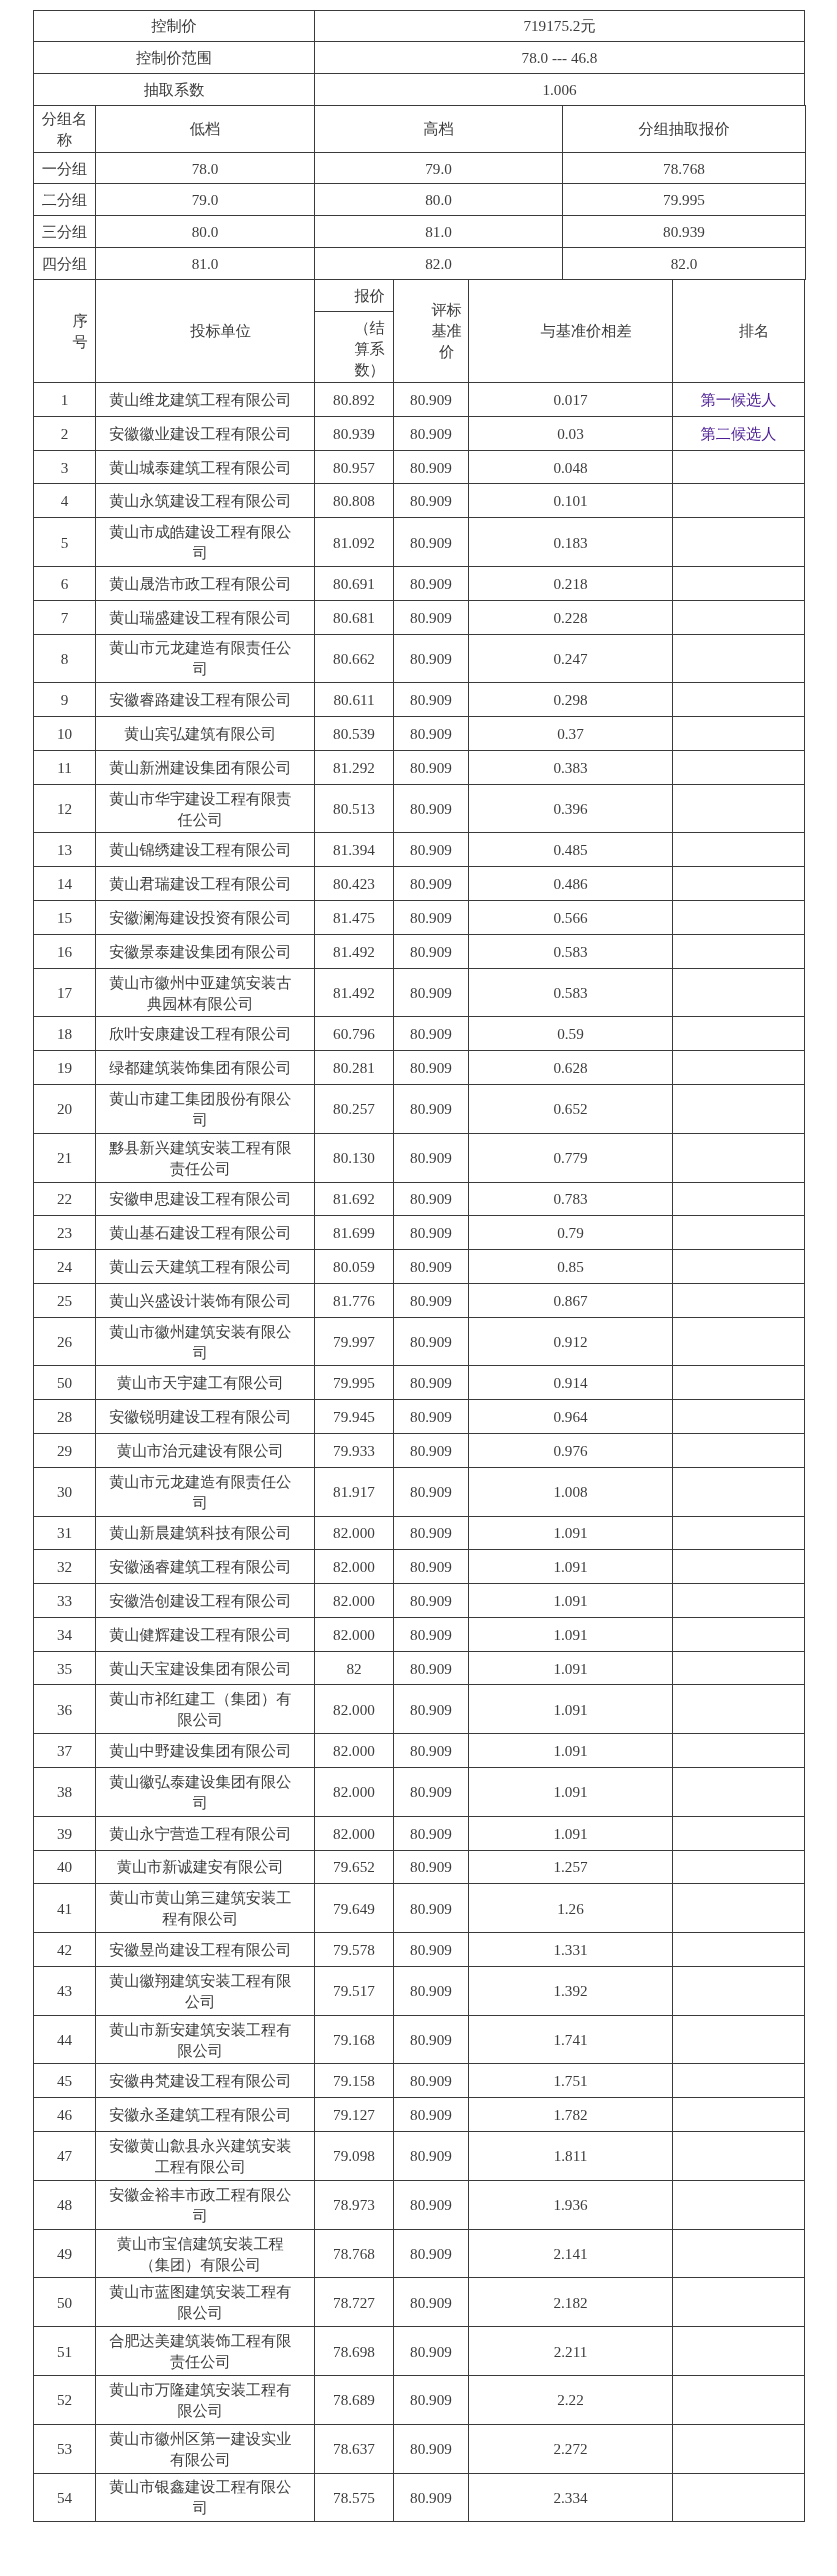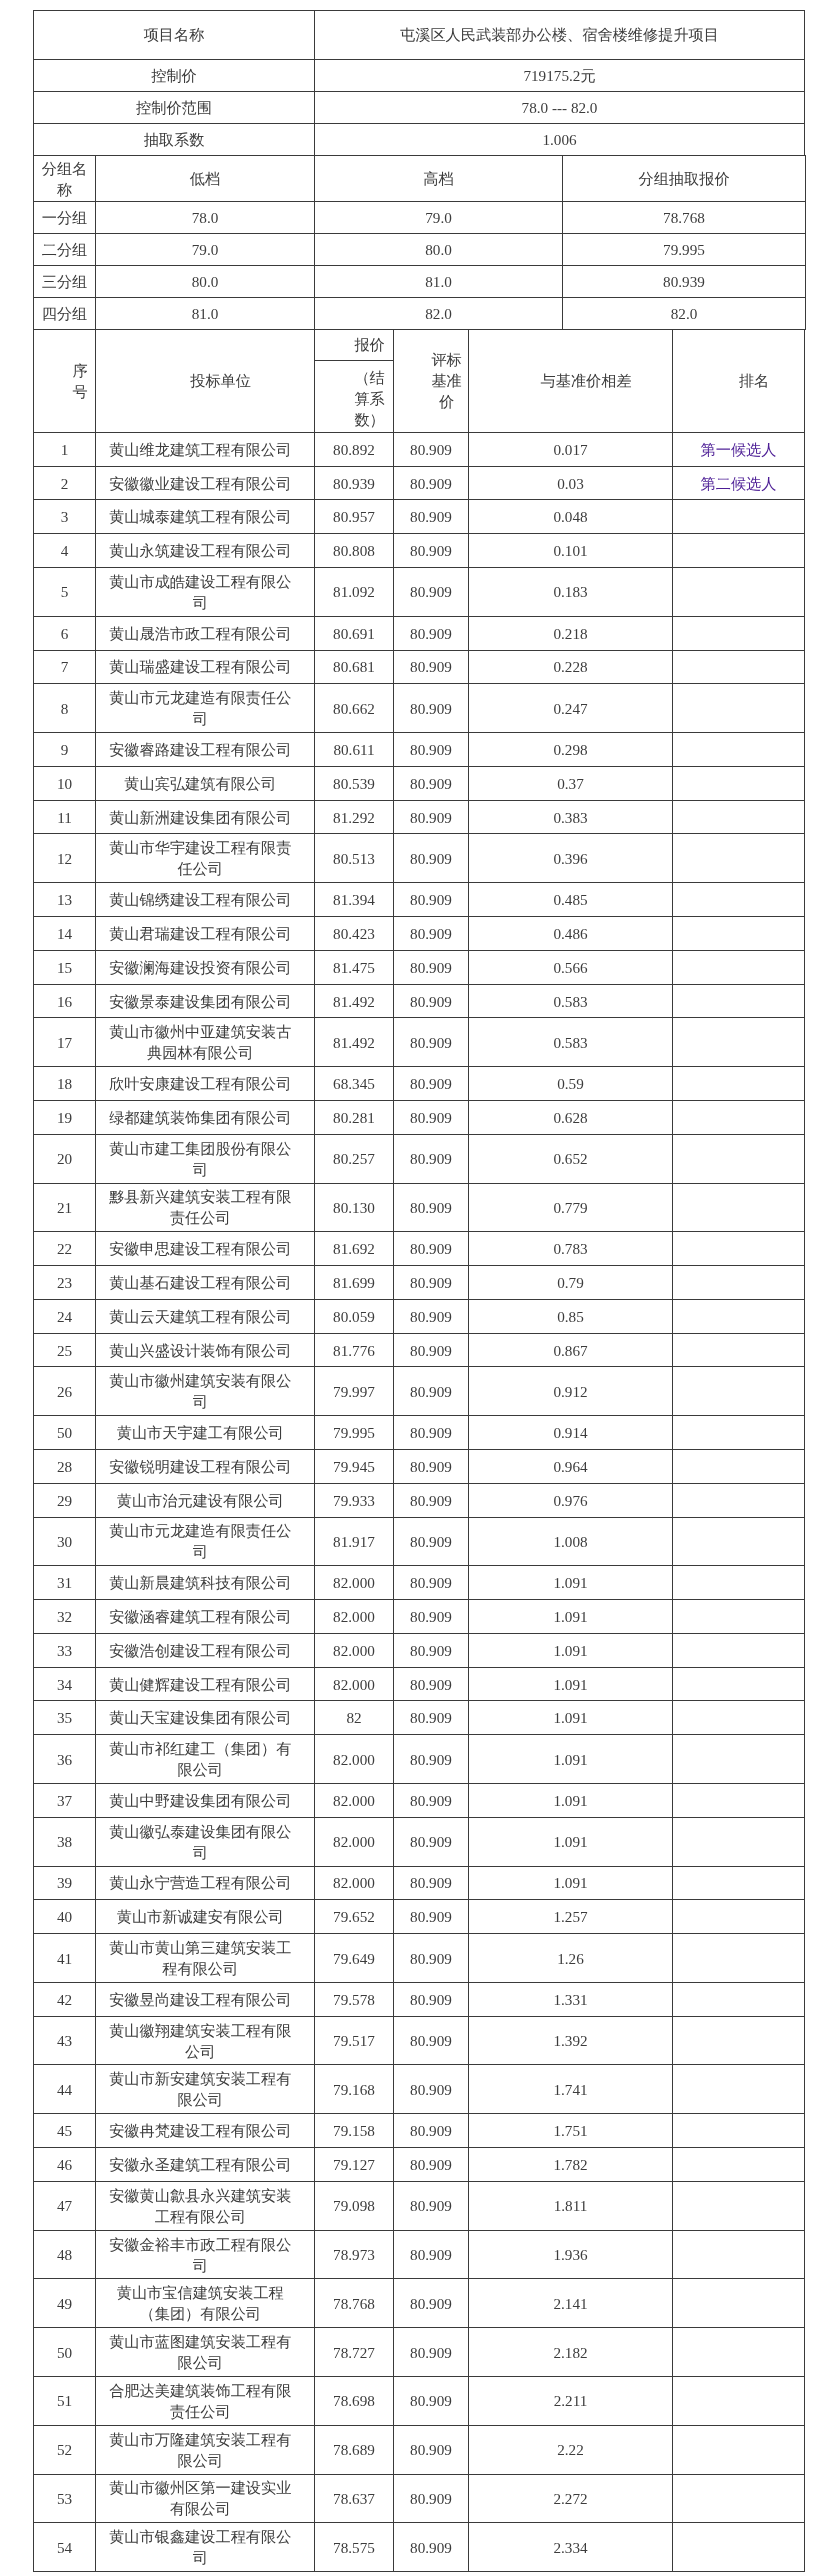--- a/index.html
+++ b/index.html
@@ -55,31 +55,27 @@
 </style>
 </head>
 <body>
 
 <table class="info-table outer-top">
   <colgroup>
       <col style="width:281px">
       <col style="width:490px">
     </colgroup>
   <tbody>
-    <tr class="info-row info-row-first">
-      <td>项目名称</td>
-      <td>屯溪区人民武装部办公楼、宿舍楼维修提升项目</td>
-    </tr>
     <tr class="info-row">
       <td>控制价</td>
       <td>719175.2元</td>
     </tr>
     <tr class="info-row">
       <td>控制价范围</td>
-      <td>78.0 --- 82.0</td>
+      <td>78.0 --- 46.8</td>
     </tr>
     <tr class="info-row">
       <td>抽取系数</td>
       <td>1.006</td>
     </tr>
   </tbody>
 </table>
 
 <table class="group-table stack">
   <colgroup>
@@ -277,21 +273,21 @@
         <td class="c-no">17</td>
         <td class="c-company">黄山市徽州中亚建筑安装古典园林有限公司</td>
         <td class="c-num">81.492</td>
         <td class="c-num">80.909</td>
         <td class="c-num">0.583</td>
         <td class="c-rank"></td>
       </tr>
       <tr>
         <td class="c-no">18</td>
         <td class="c-company">欣叶安康建设工程有限公司</td>
-        <td class="c-num">68.345</td>
+        <td class="c-num">60.796</td>
         <td class="c-num">80.909</td>
         <td class="c-num">0.59</td>
         <td class="c-rank"></td>
       </tr>
       <tr>
         <td class="c-no">19</td>
         <td class="c-company">绿都建筑装饰集团有限公司</td>
         <td class="c-num">80.281</td>
         <td class="c-num">80.909</td>
         <td class="c-num">0.628</td>

